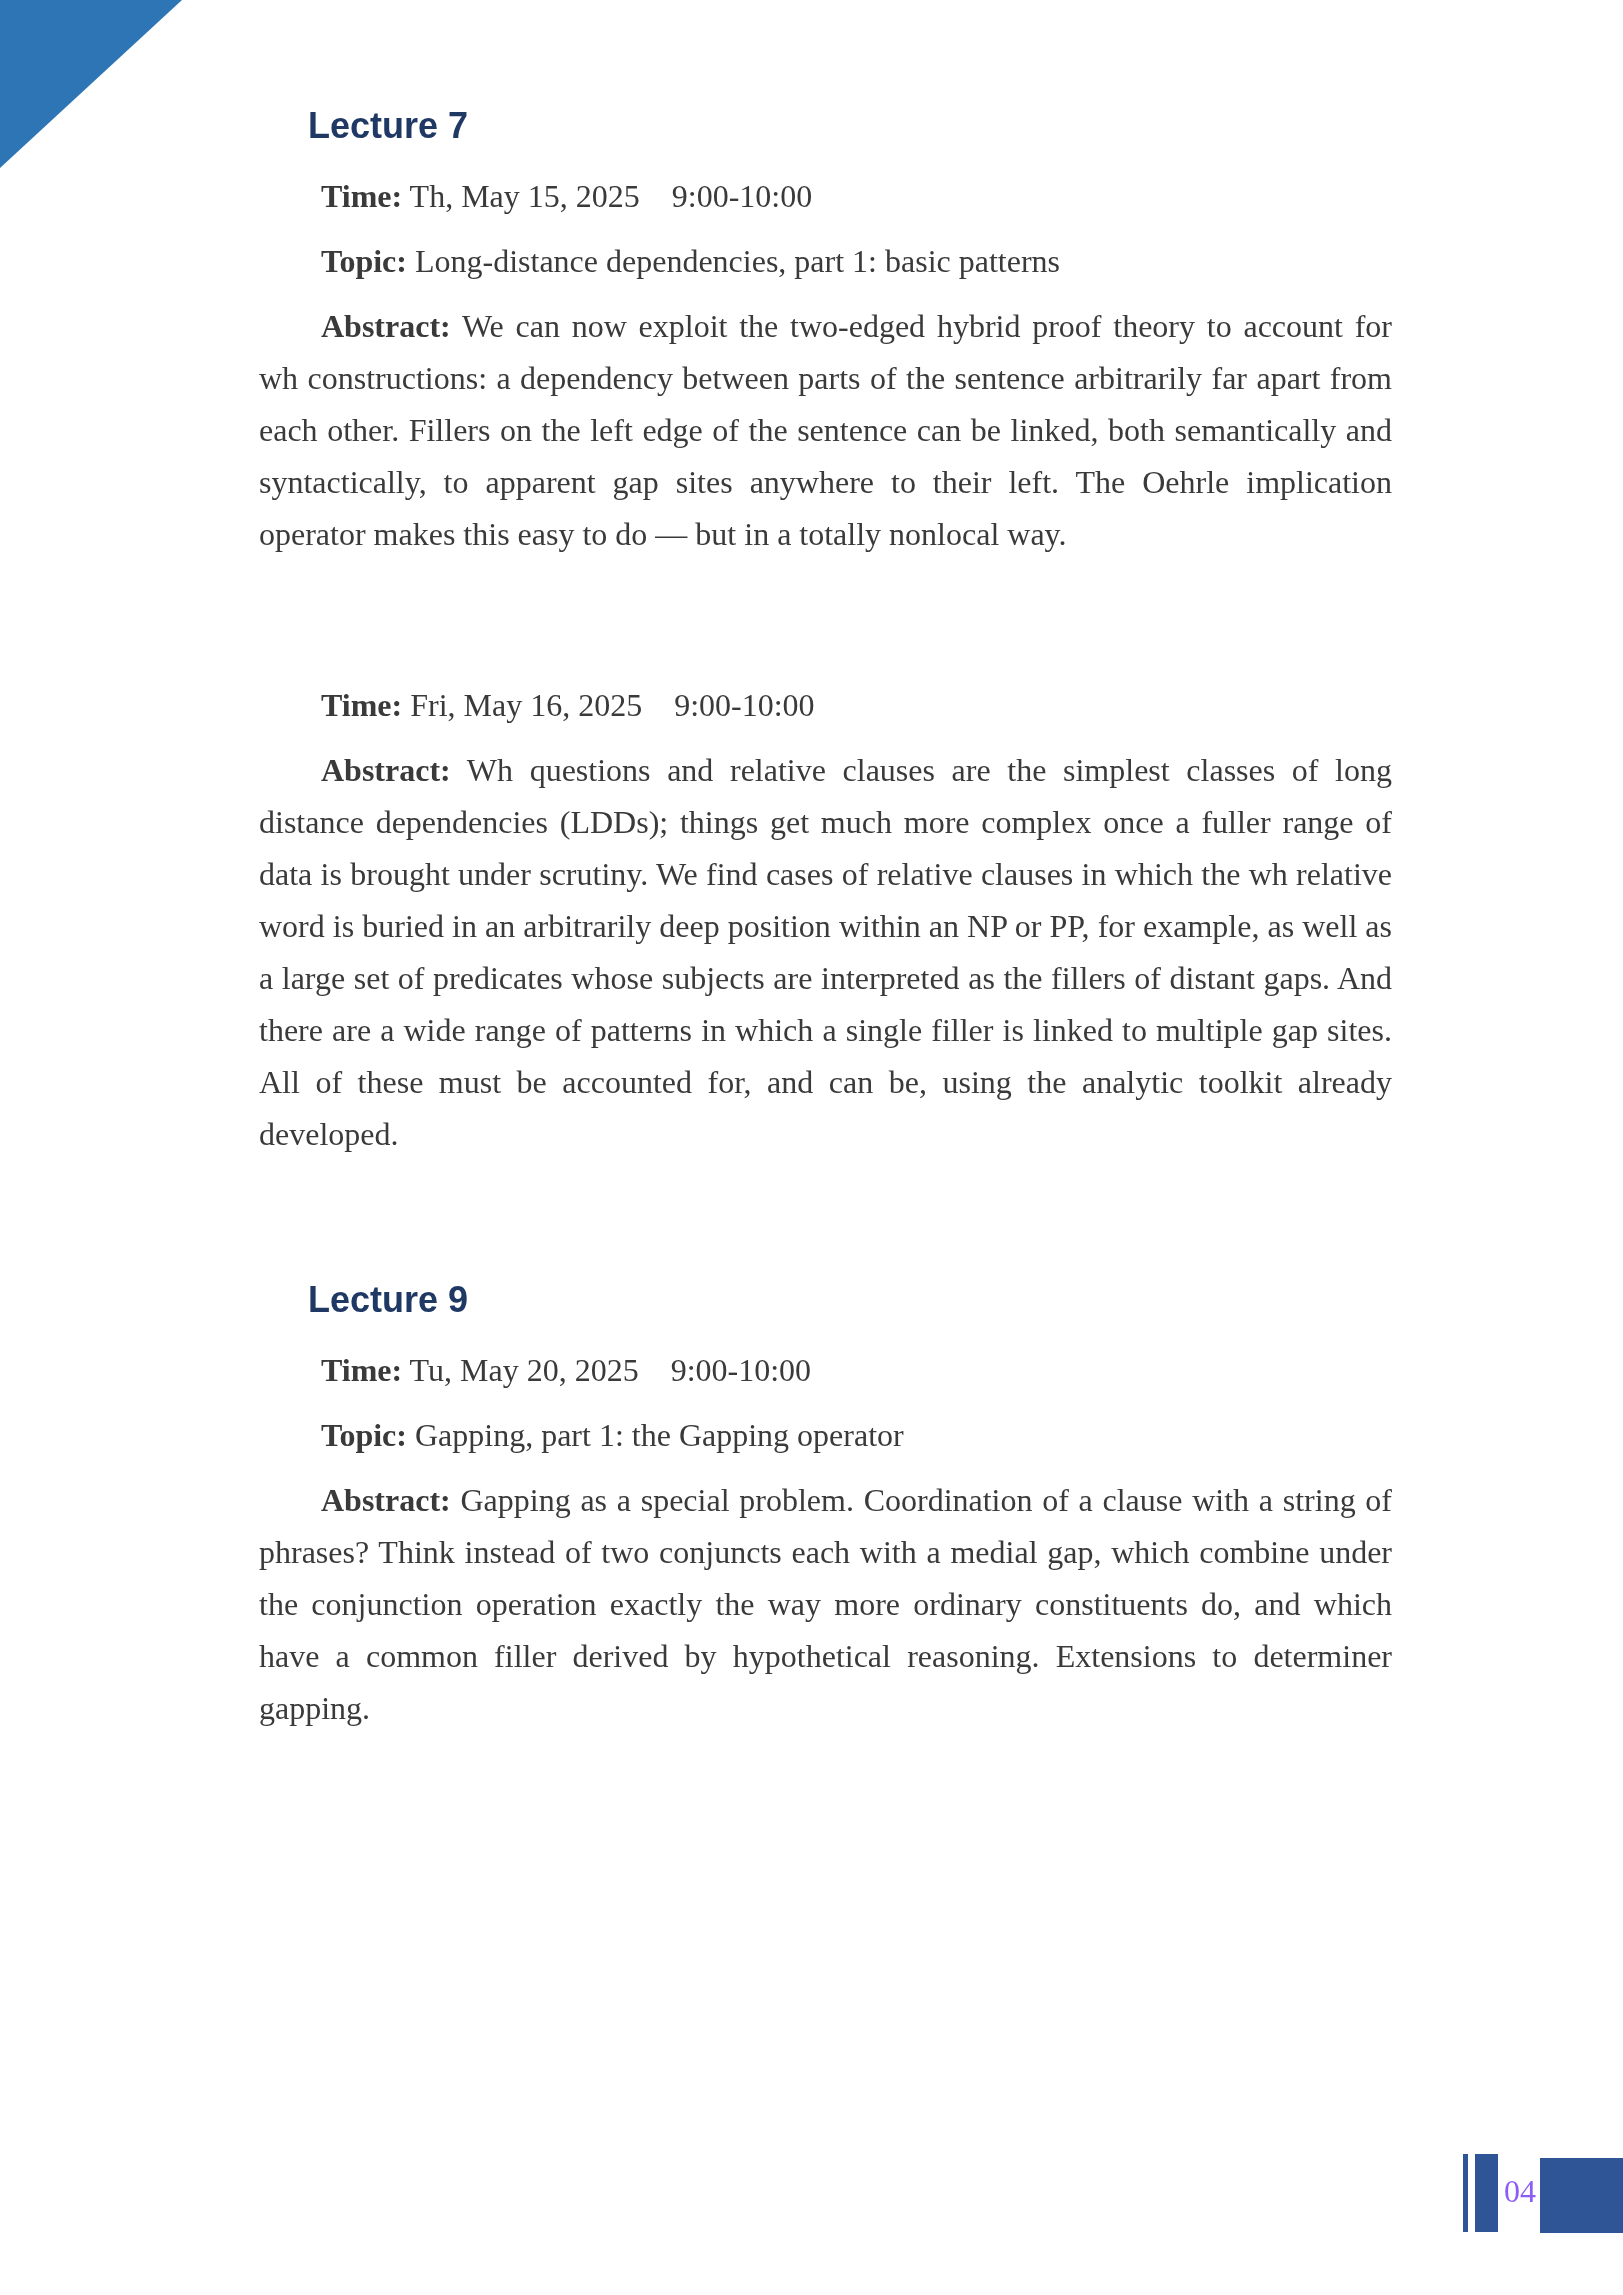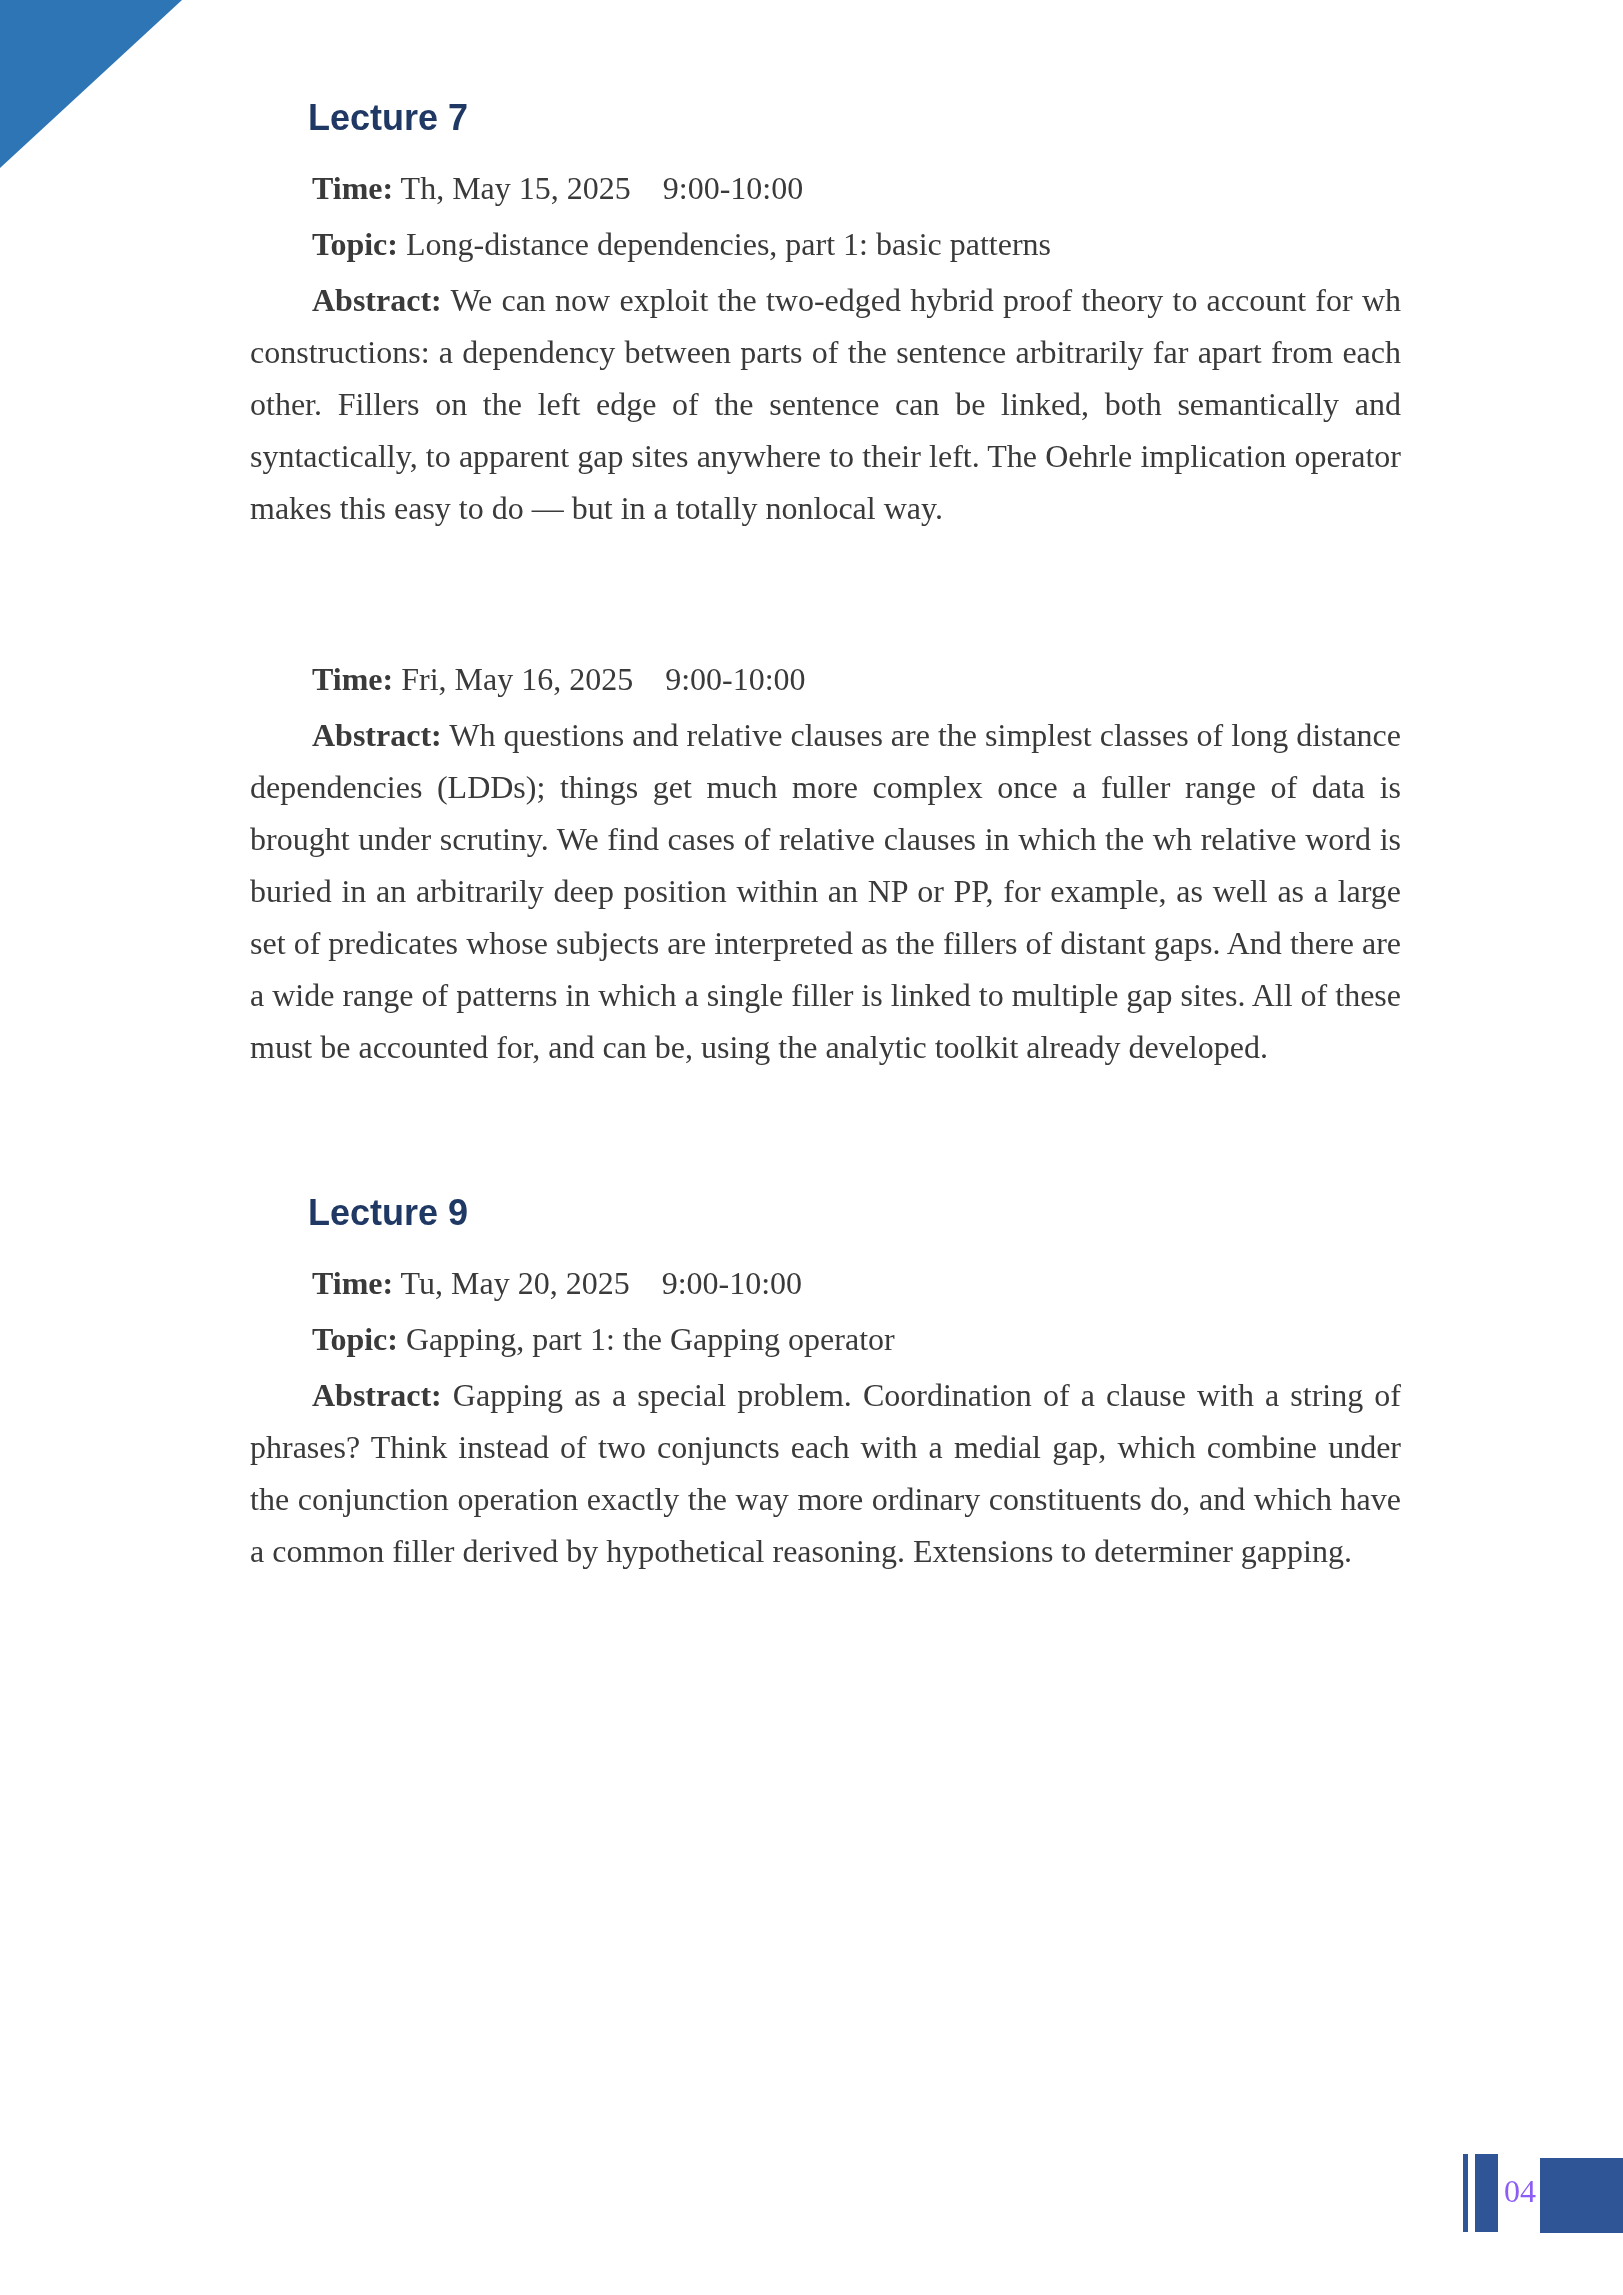--- a/index.html
+++ b/index.html
@@ -18,42 +18,42 @@
     left: 0; top: 0;
     width: 0; height: 0;
     border-top: 168px solid var(--accent, #2e75b5);
     border-right: 182px solid transparent;
   }
 
   
   .content {
     position: absolute;
     left: 246px;
-    top: 8px;
+    top: 16px;
     width: 1159px;
     padding-top: 89px;
     color: #3a3a3a;
   }
 
   .lecture { margin: 0; }
   .lecture + .lecture { margin-top: 119px; }
 
   .lecture h2 {
     font-family: "Liberation Sans", sans-serif;
     font-weight: bold;
     font-size: 36px;
     line-height: 41px;
     color: var(--heading, #1f3864);
     margin: 0 0 24px 62px;
   }
 
   .lecture p {
     font-size: 32px;
     line-height: 52px;
-    margin: 4px;
+    margin: 13px;
     text-indent: 62px;
     text-align: justify;
     color: #3a3a3a;
   }
 
   .lbl { font-weight: bold; }
   .pre { white-space: pre-wrap; }
 
   
   .footer-thin-bar {

